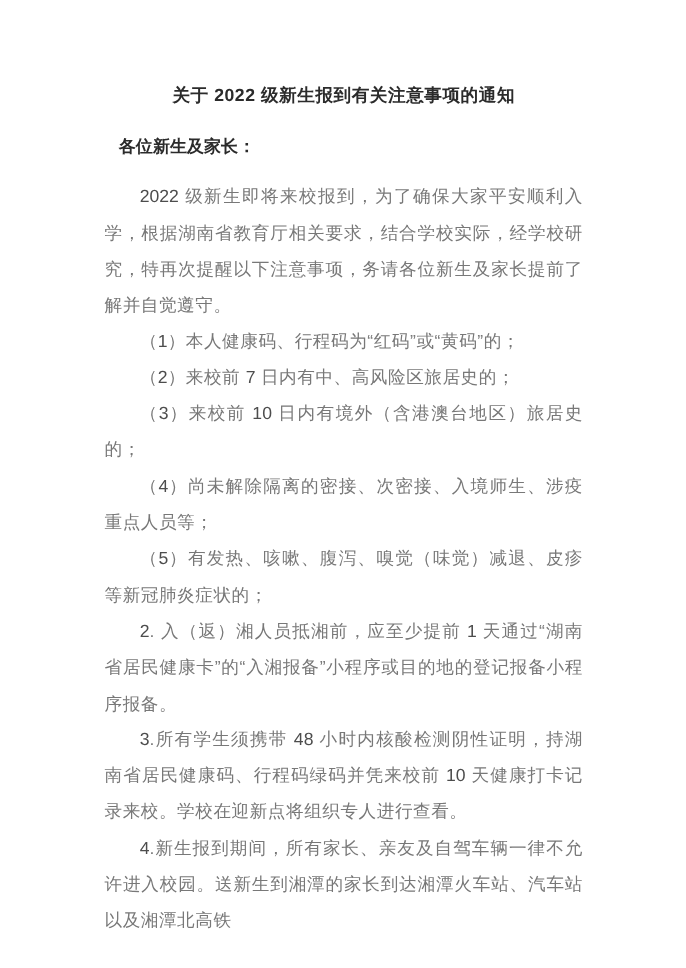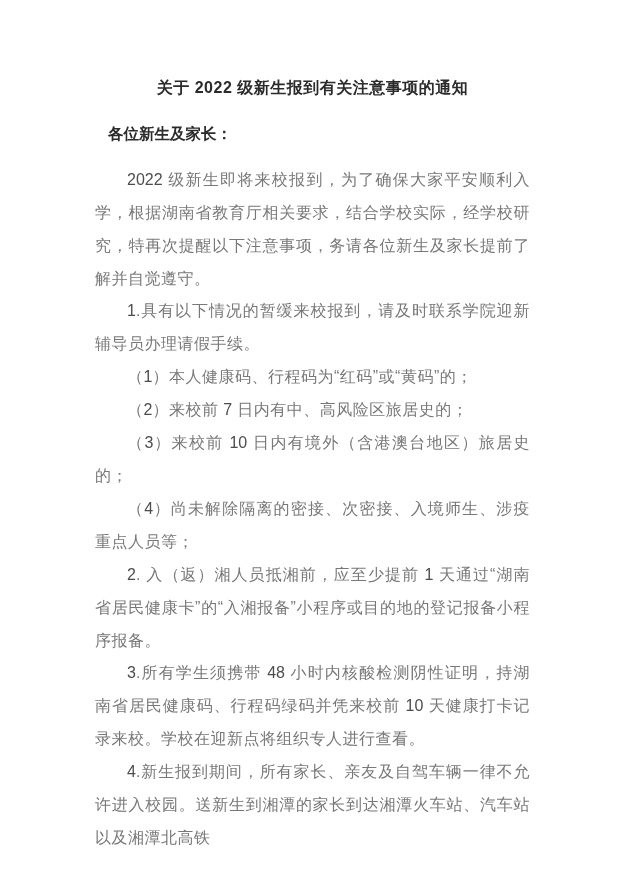--- a/index.html
+++ b/index.html
@@ -51,22 +51,22 @@
   }
 </style>
 </head>
 <body>
 
 <div class="page">
   <h1 class="title">关于 2022 级新生报到有关注意事项的通知</h1>
   <p class="salutation">各位新生及家长：</p>
   <div class="body">
       <p class="para"><span class="num">2022</span> 级新生即将来校报到，为了确保大家平安顺利入学，根据湖南省教育厅相关要求，结合学校实际，经学校研究，特再次提醒以下注意事项，务请各位新生及家长提前了解并自觉遵守。</p>
-      <p class="para"><span class="num">1</span>.具有以下情况的暂缓来校报到，请及时联系学院迎新辅导员办理请假手续。</p>
       <p class="para">（<span class="num">1</span>）本人健康码、行程码为“红码”或“黄码”的；</p>
       <p class="para">（<span class="num">2</span>）来校前 <span class="num">7</span> 日内有中、高风险区旅居史的；</p>
       <p class="para">（<span class="num">3</span>）来校前 <span class="num">10</span> 日内有境外（含港澳台地区）旅居史的；</p>
       <p class="para">（<span class="num">4</span>）尚未解除隔离的密接、次密接、入境师生、涉疫重点人员等；</p>
+      <p class="para">（<span class="num">5</span>）有发热、咳嗽、腹泻、嗅觉（味觉）减退、皮疹等新冠肺炎症状的；</p>
       <p class="para"><span class="num">2</span>. 入（返）湘人员抵湘前，应至少提前 <span class="num">1</span> 天通过“湖南省居民健康卡”的“入湘报备”小程序或目的地的登记报备小程序报备。</p>
       <p class="para"><span class="num">3</span>.所有学生须携带 <span class="num">48</span> 小时内核酸检测阴性证明，持湖南省居民健康码、行程码绿码并凭来校前 <span class="num">10</span> 天健康打卡记录来校。学校在迎新点将组织专人进行查看。</p>
       <p class="para"><span class="num">4</span>.新生报到期间，所有家长、亲友及自驾车辆一律不允许进入校园。送新生到湘潭的家长到达湘潭火车站、汽车站以及湘潭北高铁</p>
     </div>
 </div>
 
 </body></html>

